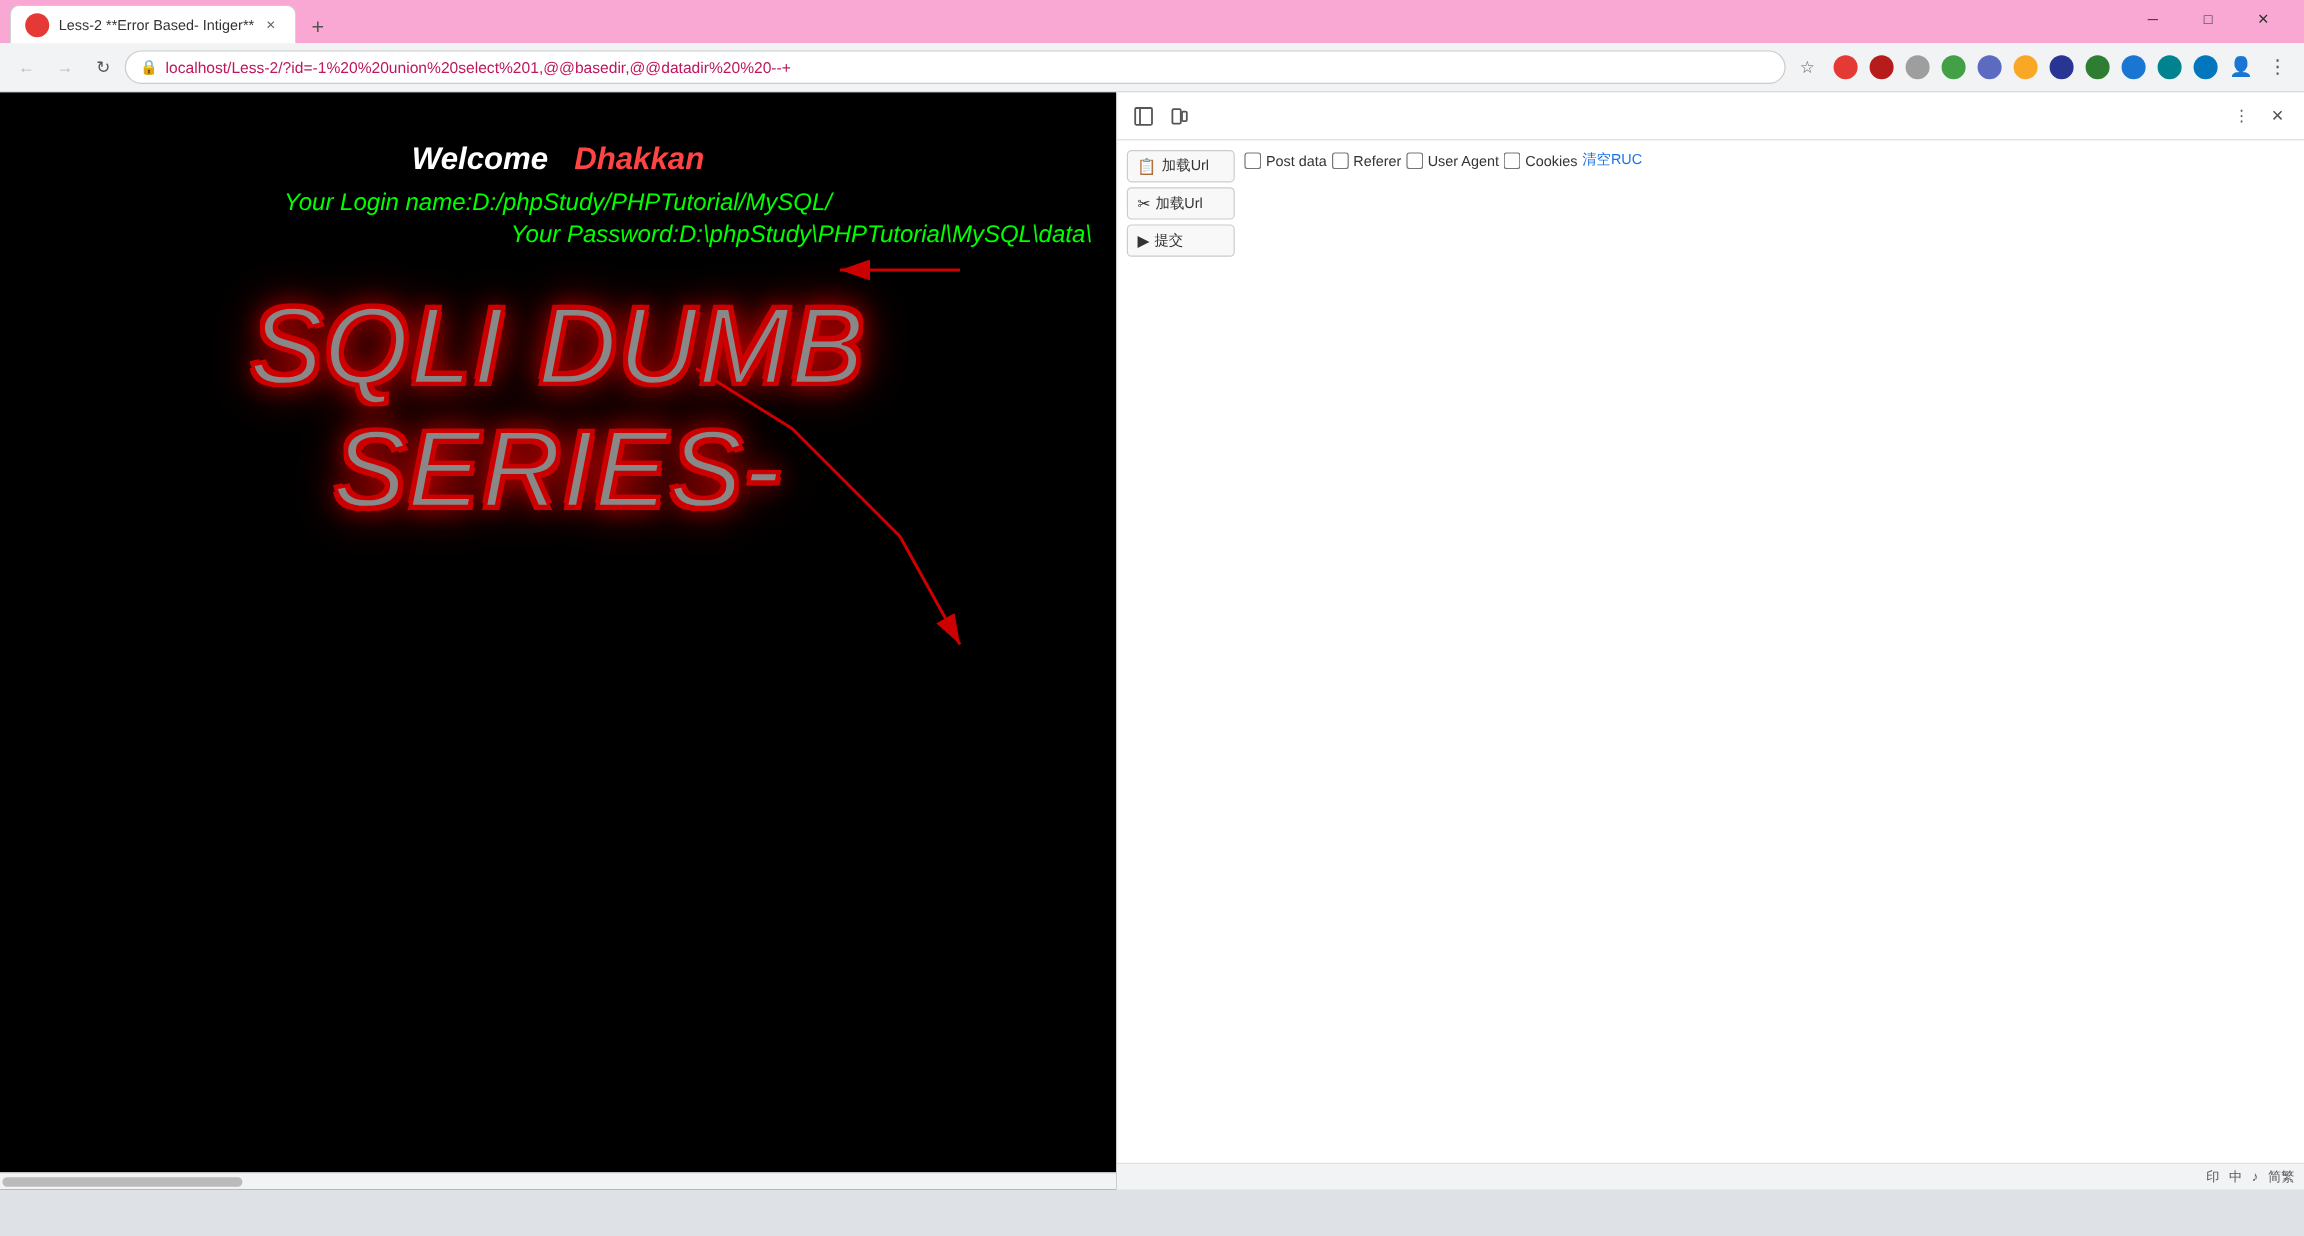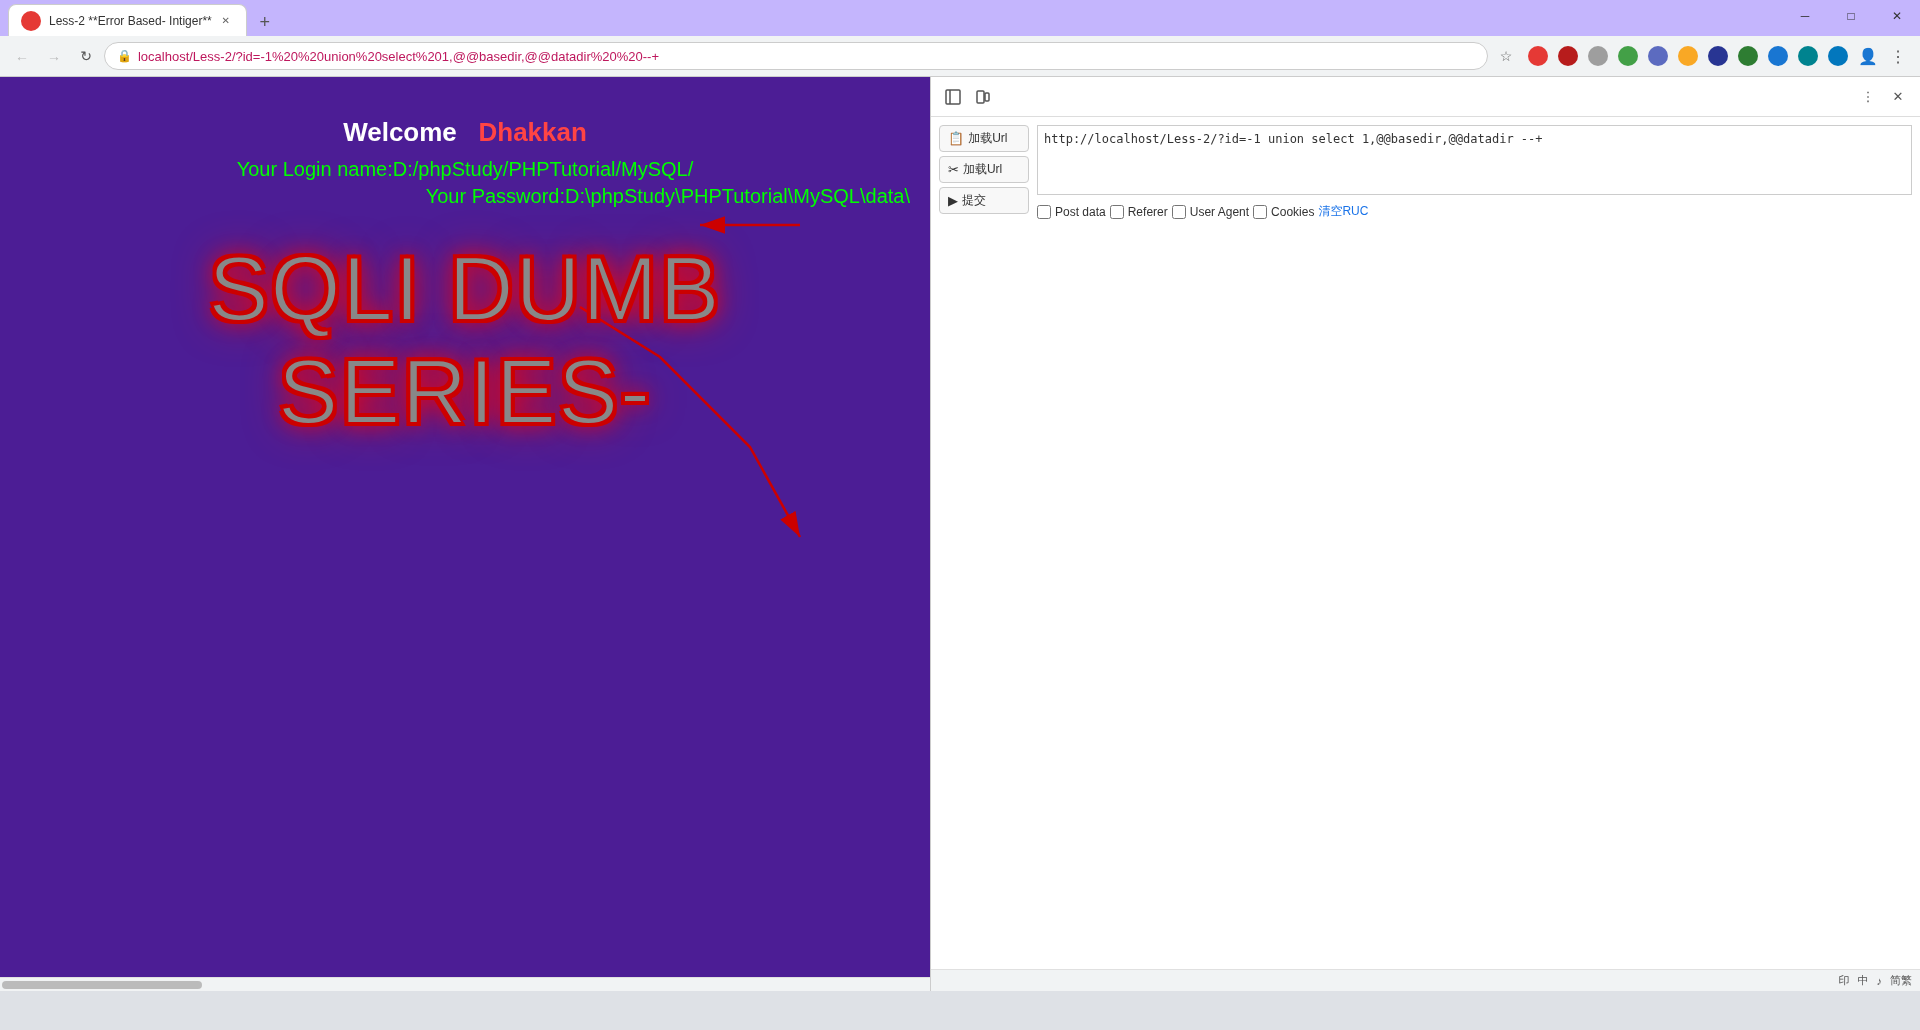--- a/index.html
+++ b/index.html
@@ -8,22 +8,22 @@
     
     .browser-chrome {
       width: 100%;
       background: #f1f3f4;
       border-bottom: 1px solid #ccc;
     }
     .tab-bar {
       display: flex;
       align-items: flex-end;
       height: 36px;
-      background: #c4b5fd;
-      padding: 0 0 0 8px;
+      background: #f9a8d4;
+      padding: 0 11px 0 8px;
     }
     .tab {
       display: flex;
       align-items: center;
       background: #fff;
       border-radius: 8px 8px 0 0;
       padding: 0 12px;
       height: 32px;
       min-width: 200px;
       max-width: 280px;
@@ -149,23 +149,24 @@
 
     
     .main-content {
       display: flex;
       height: calc(1030px - 116px);
     }
 
     
     .viewport {
       flex: 0 0 930px;
-      background: #4c1d95;
+      background: #000000;
       position: relative;
       overflow: hidden;
+      font-style: italic;
     }
     .page-content {
       padding: 40px 20px;
       text-align: center;
     }
     .welcome-line {
       font-size: 26px;
       margin-bottom: 10px;
     }
     .welcome-text {
@@ -523,21 +524,20 @@
           <span class="hb-btn-icon">✂</span>
           <span>加载Url</span>
         </button>
         <button class="hb-btn">
           <span class="hb-btn-icon">▶</span>
           <span>提交</span>
         </button>
       </div>
 
       <div class="hackbar-right">
-        <textarea class="url-textarea" style="">http://localhost/Less-2/?id=-1 union select 1,@@basedir,@@datadir --+</textarea>
         <div class="hackbar-options">
           <label class="hb-checkbox-item">
             <input type="checkbox" style="">
             <span>Post data</span>
           </label>
           <label class="hb-checkbox-item">
             <input type="checkbox" style="">
             <span>Referer</span>
           </label>
           <label class="hb-checkbox-item">

